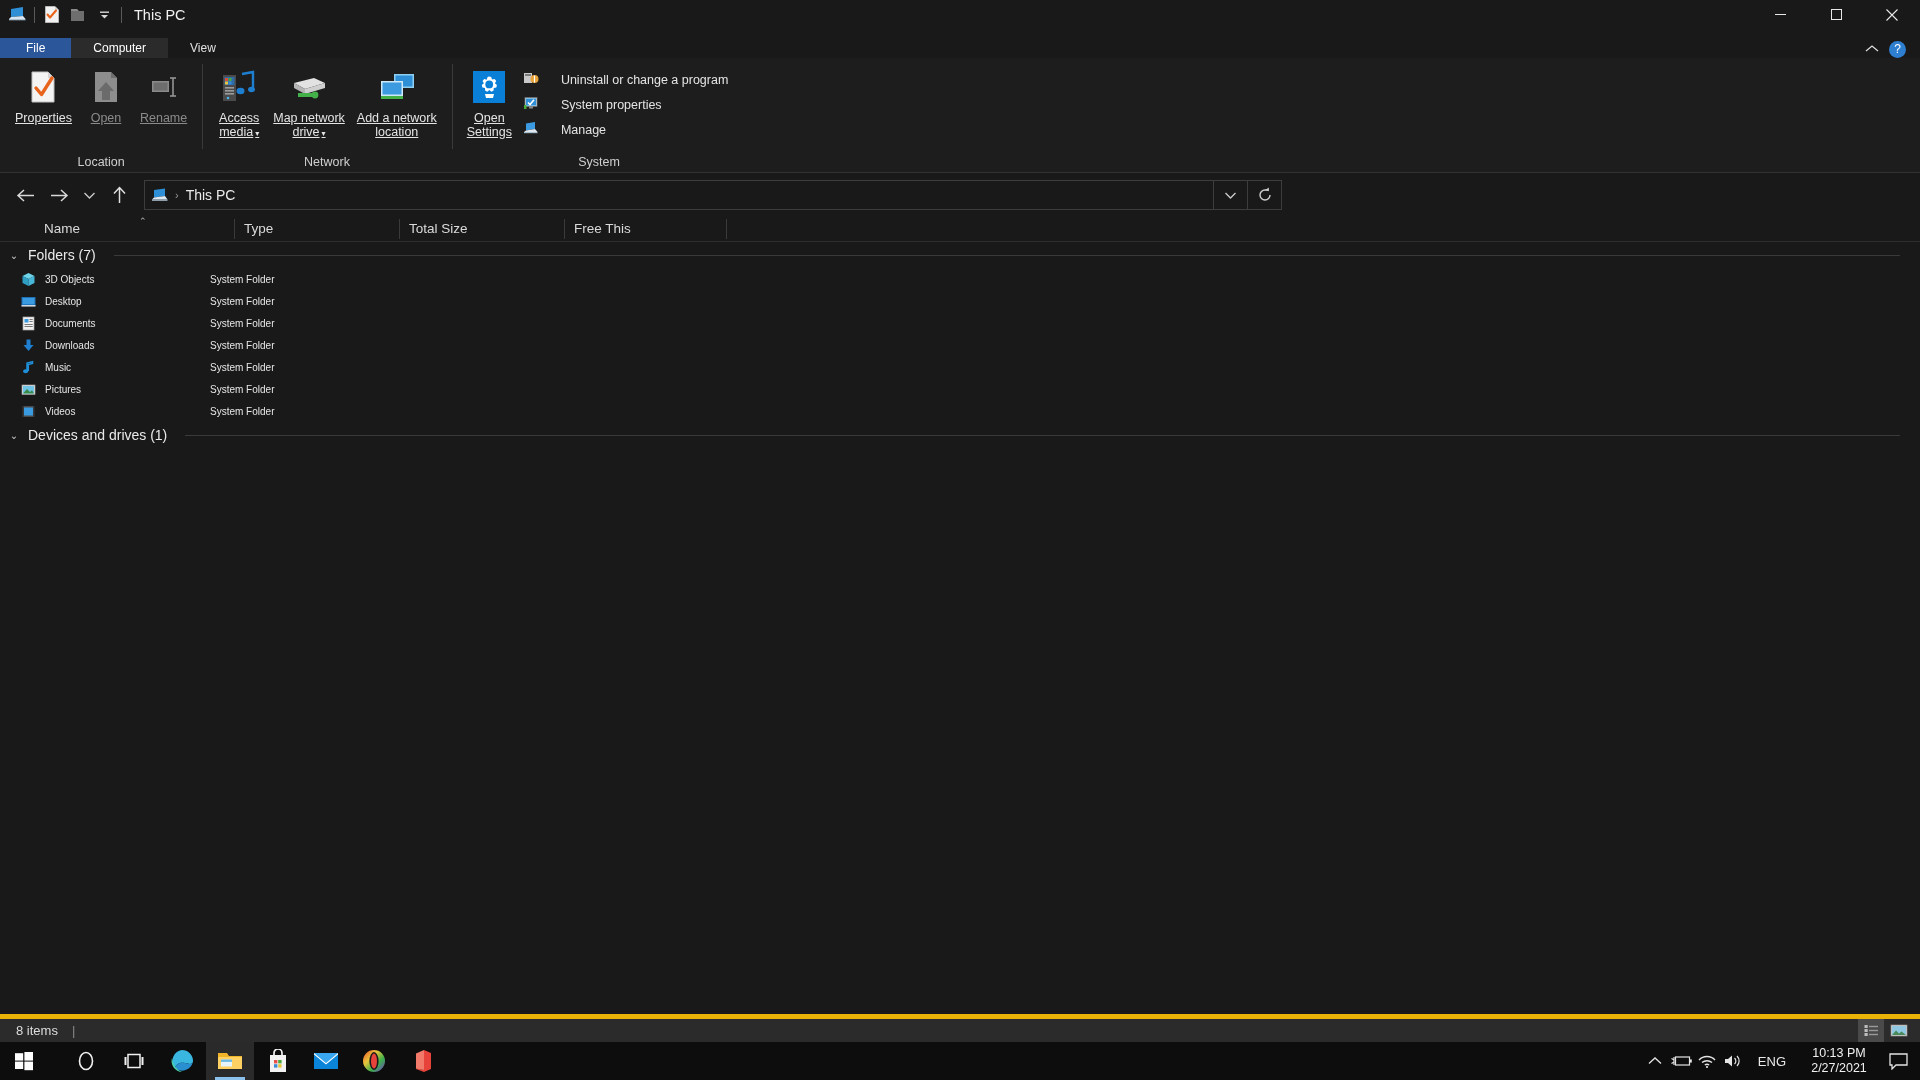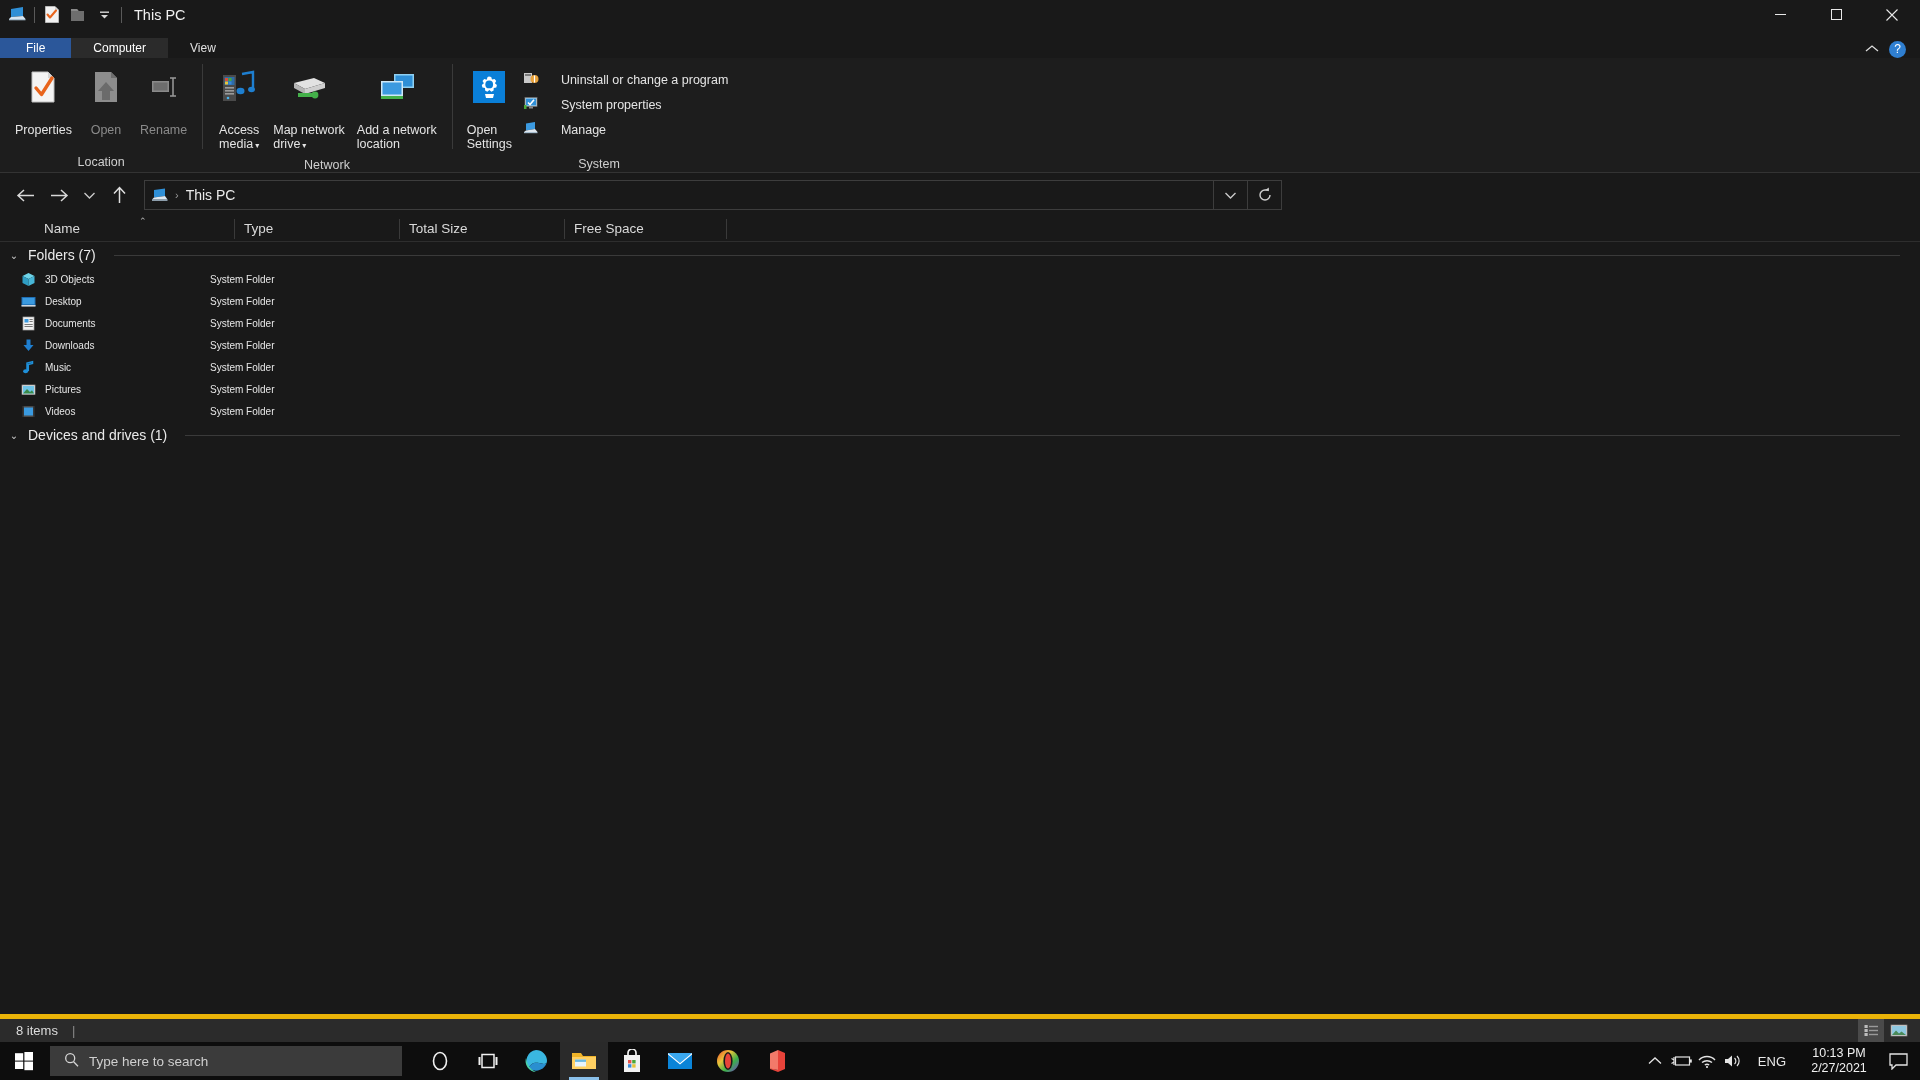--- a/index.html
+++ b/index.html
@@ -62,22 +62,22 @@
   .rgroup-label {
     height: 22px; display: flex; align-items: center; justify-content: center;
     font-size: 12.5px; color: #cfcfcf;
   }
   .rbtn {
     display: flex; flex-direction: column; align-items: center; justify-content: flex-start;
     min-width: 54px; padding: 4px 5px; border-radius: 2px;
   }
   .rbtn .glyph { height: 38px; display: flex; align-items: center; justify-content: center; }
   .rbtn .lbl {
-    font-size: 12.5px; color: #e4e4e4; text-align: left; line-height: 13.5px;
-    margin-top: 18px; white-space: pre-line;
+    font-size: 12.5px; color: #e4e4e4; text-align: center; line-height: 13.5px;
+    margin-top: 6px; white-space: pre-line; text-decoration: underline;
   }
   .rbtn.dim .lbl { color: #8a8a8a; }
   .caret-d { font-size: 8px; margin-left: 2px; }
 
   .rsmall-col { display: flex; flex-direction: column; gap: 1px; padding-top: 4px; }
   .rsmall {
     display: flex; align-items: center; gap: 22px; padding: 2px 8px 2px 4px; border-radius: 2px;
   }
   .rsmall .lbl { font-size: 12.5px; color: #e4e4e4; white-space: nowrap; }
 
@@ -456,21 +456,21 @@
 
 </div>
 
 <div class="colhdr">
   <div class="col name">
     <span>Name</span>
     <span class="sortcaret">⌃</span>
   </div>
   <div class="col type">Type</div>
   <div class="col size">Total Size</div>
-  <div class="col free">Free Space</div>
+  <div class="col free">Free This</div>
   <div class="col tail"></div>
 </div>
 
 <div class="filelist">
 
   <div class="grouphdr">
     <span class="chev">⌄</span>
     <span class="gtitle">Folders (7)</span>
     <span class="gline"></span>
   </div>
@@ -623,29 +623,20 @@
 </div>
 
 <div class="taskbar">
   <div class="startbtn">
     <svg width="20" height="20" viewBox="0 0 20 20">
       <rect x="1" y="2.2" width="8.2" height="7.4" fill="#ffffff"></rect>
       <rect x="10.4" y="1" width="8.6" height="8.6" fill="#ffffff"></rect>
       <rect x="1" y="10.6" width="8.2" height="7.4" fill="#ffffff"></rect>
       <rect x="10.4" y="10.6" width="8.6" height="8.6" fill="#ffffff"></rect>
     </svg>
-  </div>
-  <div class="tb-search">
-    <span>
-      <svg width="15" height="15" viewBox="0 0 15 15">
-        <circle cx="6.2" cy="6.2" r="4.5" stroke="#d6d6d6" stroke-width="1.3" fill="none"></circle>
-        <path d="M9.6 9.8 L14 14.2" stroke="#d6d6d6" stroke-width="1.3"></path>
-      </svg>
-    </span>
-    <span class="tb-search-ph">Type here to search</span>
   </div>
   <div class="tb-icons">
     <div class="tb-icon">
       <svg width="22" height="22" viewBox="0 0 22 22">
           <ellipse cx="11" cy="11" rx="6.5" ry="8.5" stroke="#f0f0f0" stroke-width="1.6" fill="none"></ellipse>
         </svg>
     </div>
     <div class="tb-icon">
       <svg width="24" height="20" viewBox="0 0 24 20">
         <rect x="6" y="3.5" width="12" height="13" fill="none" stroke="#f0f0f0" stroke-width="1.5"></rect>

